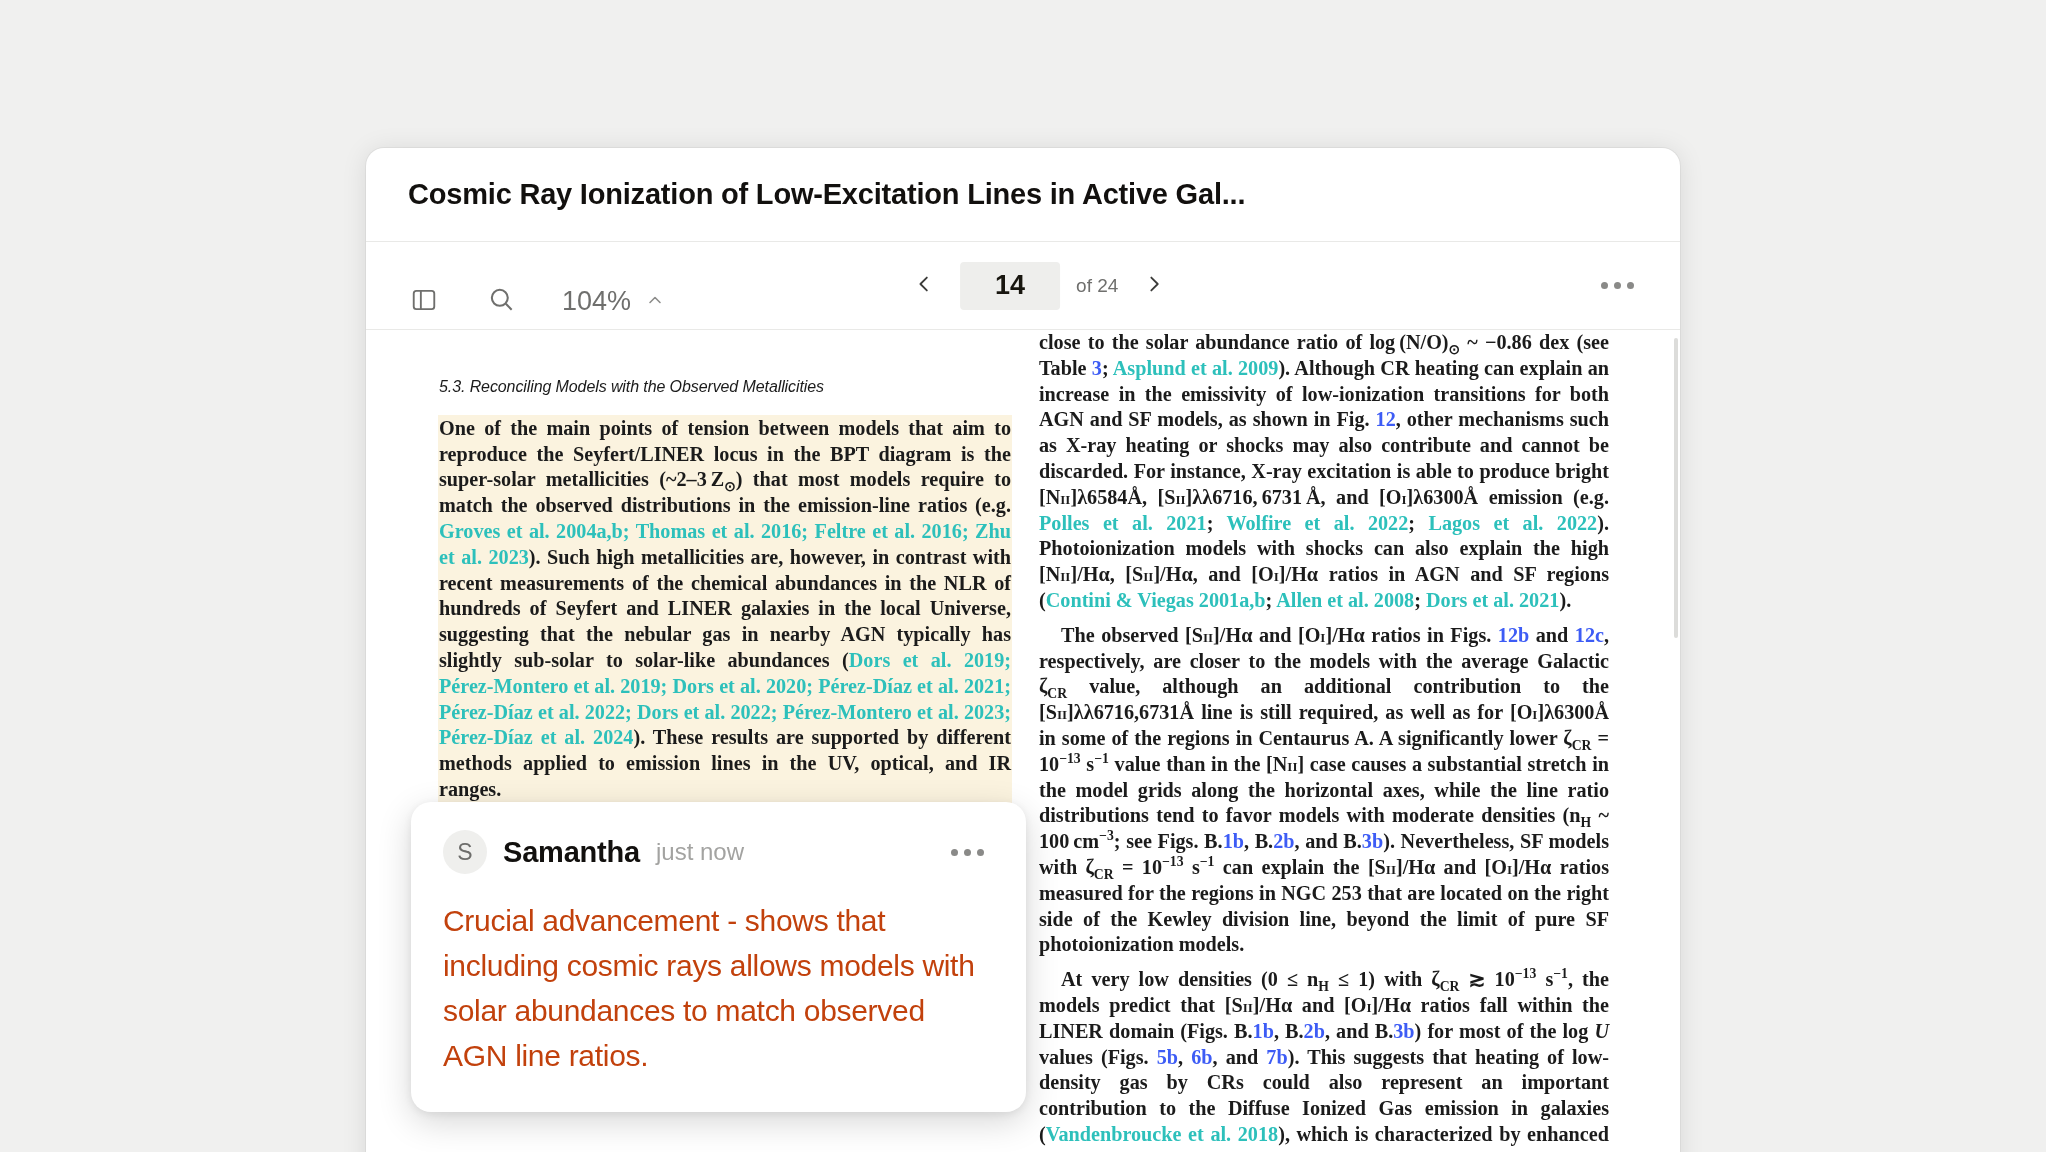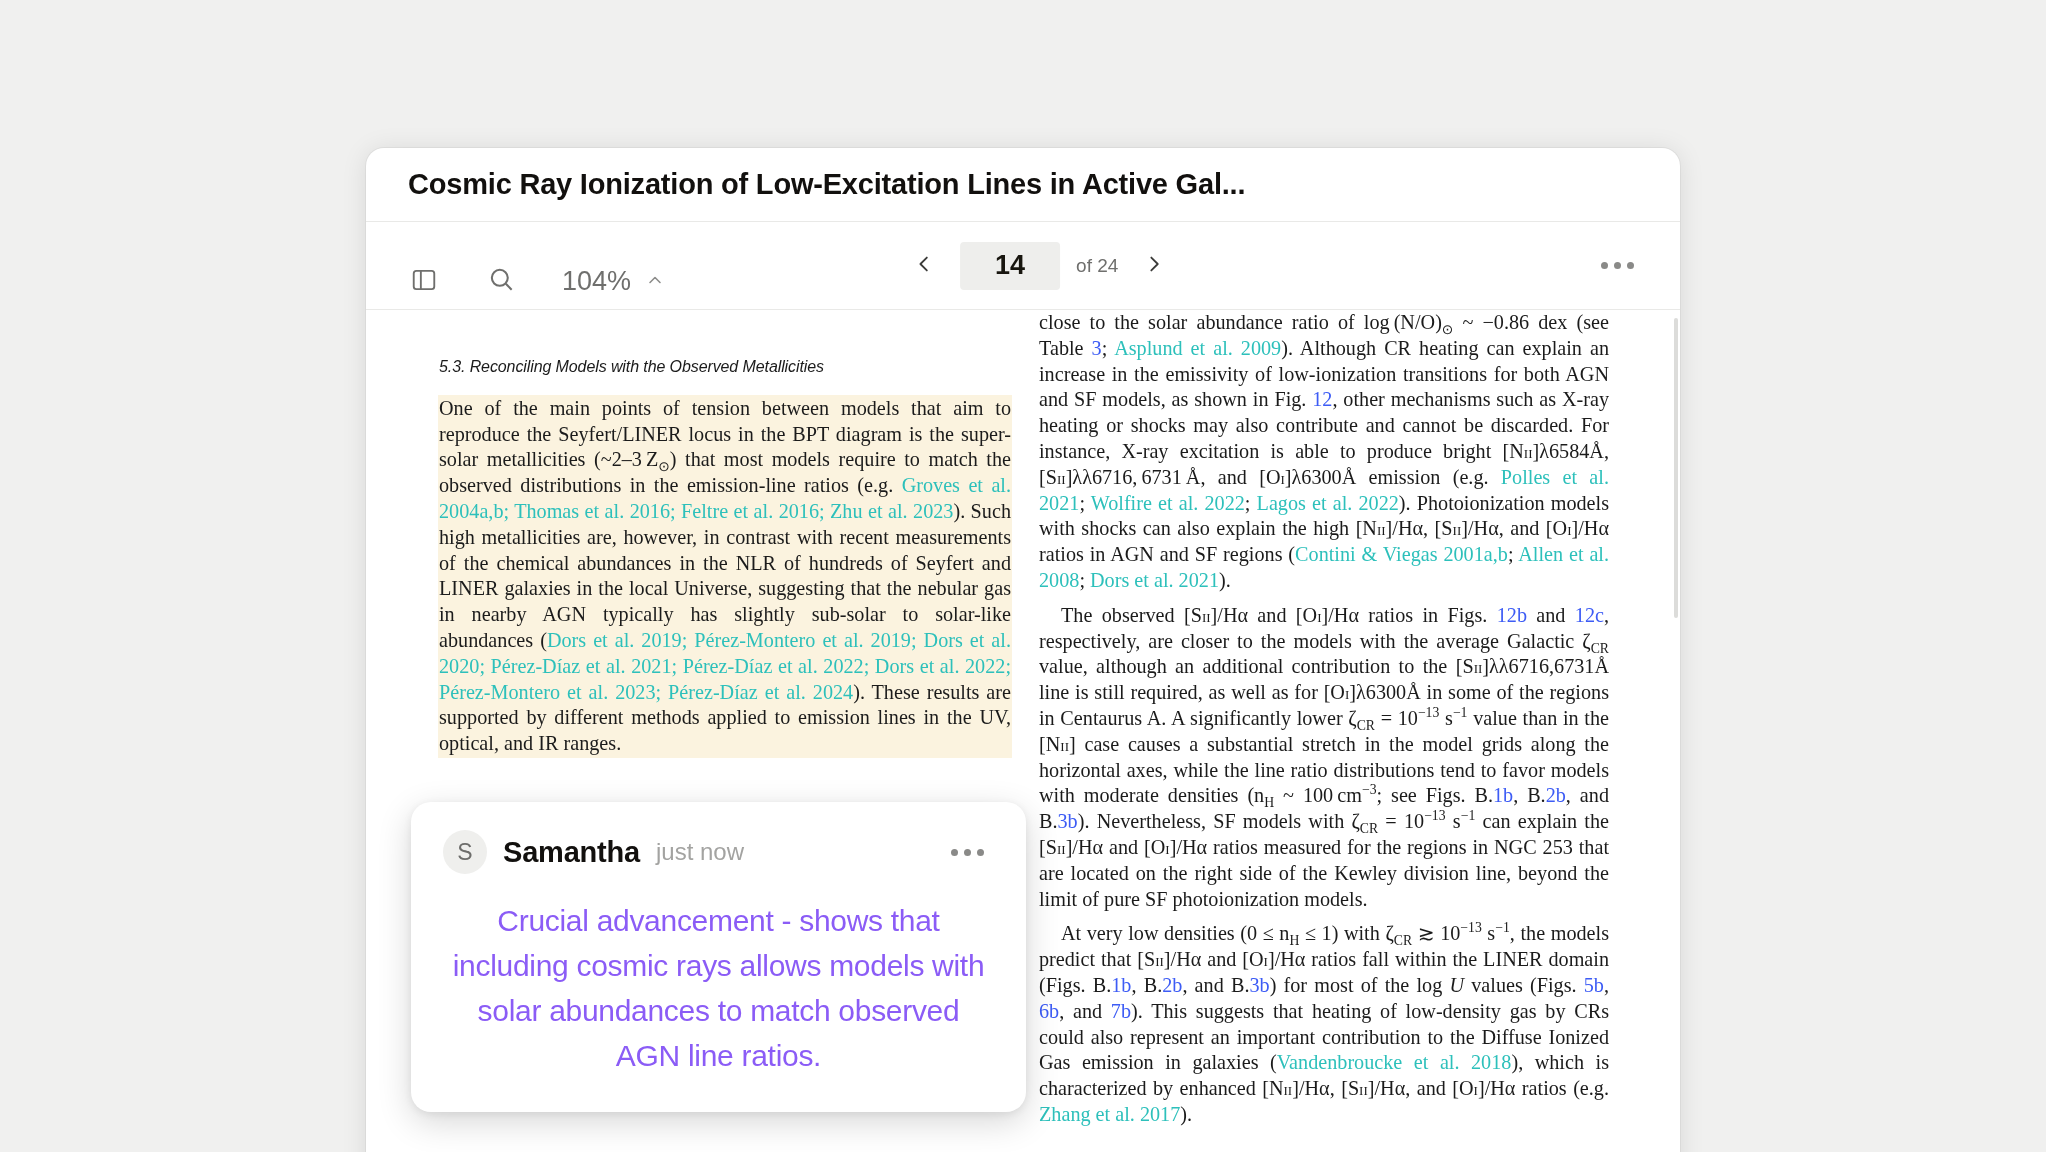--- a/index.html
+++ b/index.html
@@ -17,21 +17,21 @@
   .window {
     position: absolute;
     left: 366px; top: 148px;
     width: 1314px; height: 1130px;
     background: #ffffff;
     border-radius: 18px 18px 0 0;
     box-shadow: 0 2px 26px rgba(0,0,0,0.10), 0 0 0 1px rgba(0,0,0,0.045);
     overflow: hidden;
   }
   .titlebar {
-    height: 74px;
+    height: 94px;
     display: flex; align-items: center;
     padding: 0 0 0 42px;
     border-bottom: 1px solid #e9e9e7;
     box-sizing: border-box;
   }
   .doc-title {
     font-size: 29px;
     font-weight: bold;
     color: #12100e;
     letter-spacing: -0.2px;
@@ -132,21 +132,21 @@
   .col-left  { left: 73px;  top: 0px;  width: 572px; }
   .col-right { left: 673px; top: 0px;  width: 570px; }
 
   .sec-head {
     font-style: italic;
     font-size: 16px;
     margin: 44px 0 16px 0;
     font-family: "Liberation Sans", sans-serif;
     letter-spacing: -0.1px;
   }
-  p.para { margin: 0 0 9px 0; }
+  p.para { margin: 0 0 9px 0; font-weight: bold; }
   p.indent { text-indent: 22px; }
   .hl {
     background: #fbf3df;
     box-shadow: 0 0 0 1px #fbf3df;
   }
   .cite { color: #2dc0bb; }
   .ref  { color: #3d5cf5; }
   .sc { font-variant: small-caps; font-size: 0.92em; }
   sup { font-size: 0.68em; vertical-align: super; line-height: 0; }
   sub { font-size: 0.68em; vertical-align: sub; line-height: 0; }
@@ -180,23 +180,22 @@
     letter-spacing: -0.2px;
   }
   .c-time {
     font-size: 24px; color: #a3a3a1;
   }
   .c-menu { margin-left: auto; }
   .c-body {
     margin-top: 24px;
     font-size: 30px;
     line-height: 45px;
-    color: #8b5cf6;
+    color: #c2410c;
     letter-spacing: -0.3px;
-    text-align: center;
   }
   
   .v-scroll {
     position: absolute;
     right: 2px; top: 8px;
     width: 4px; height: 300px;
     background: #dcdcda;
     border-radius: 3px;
   }
 </style>

